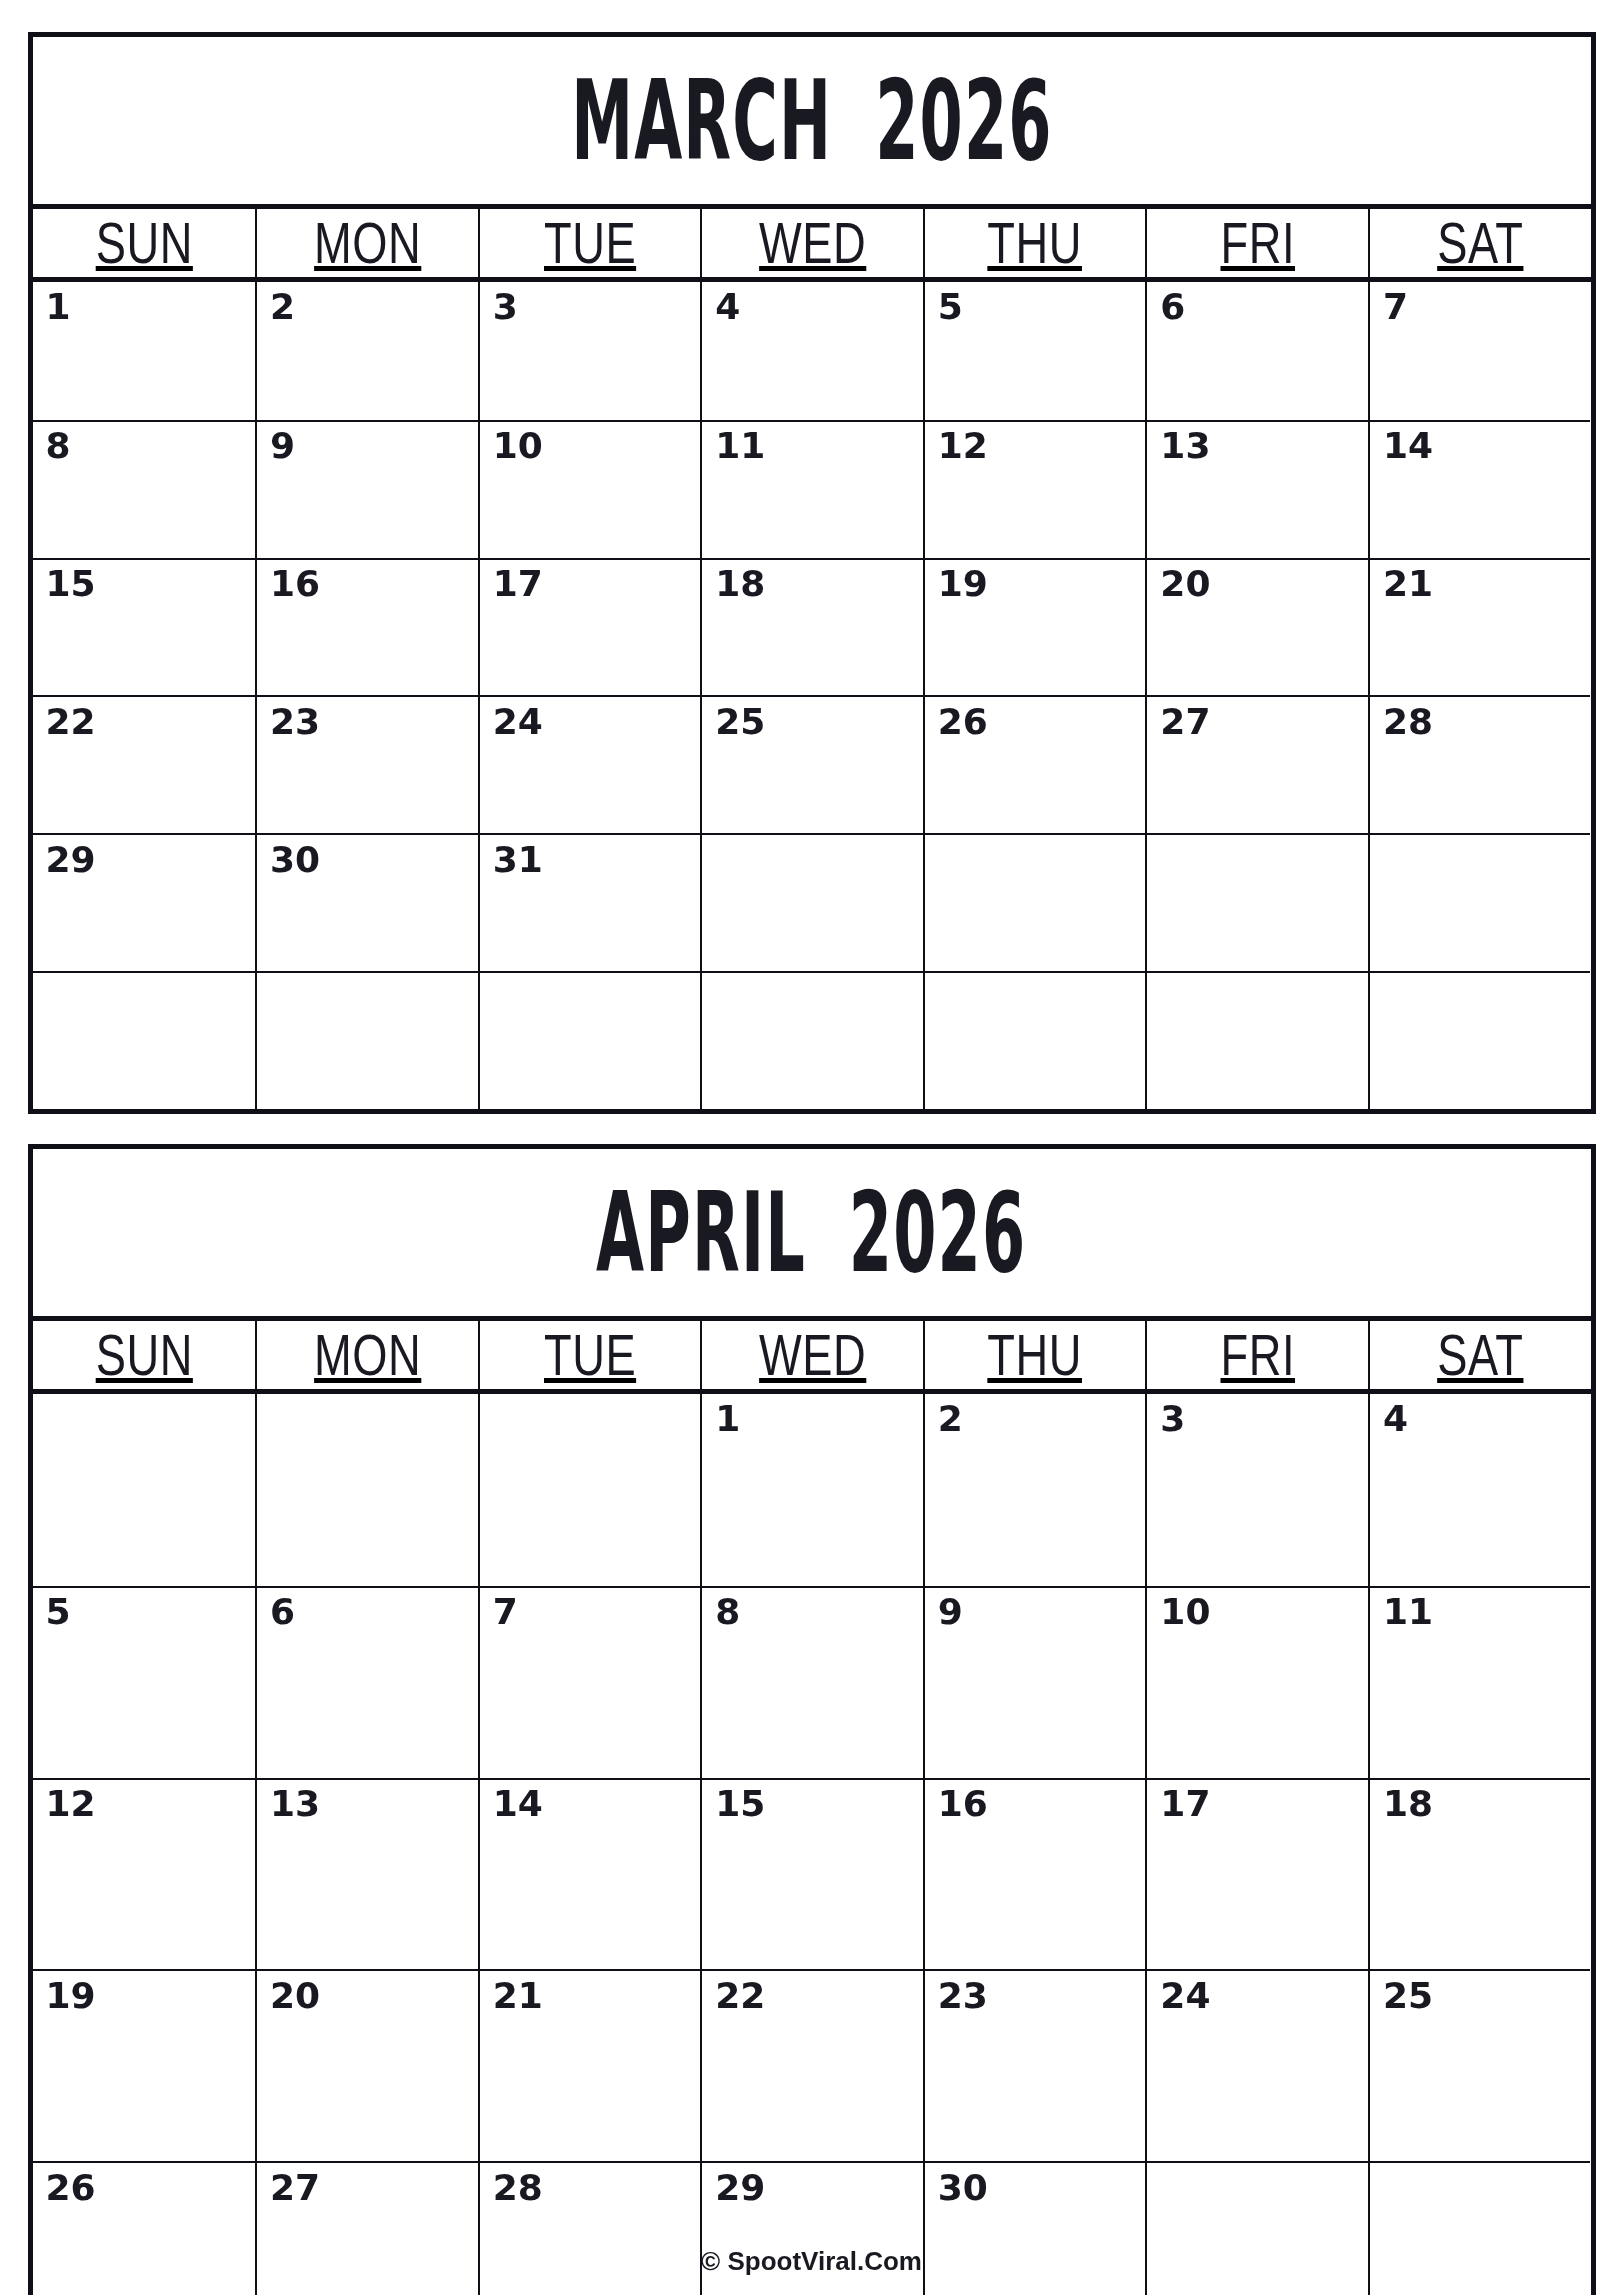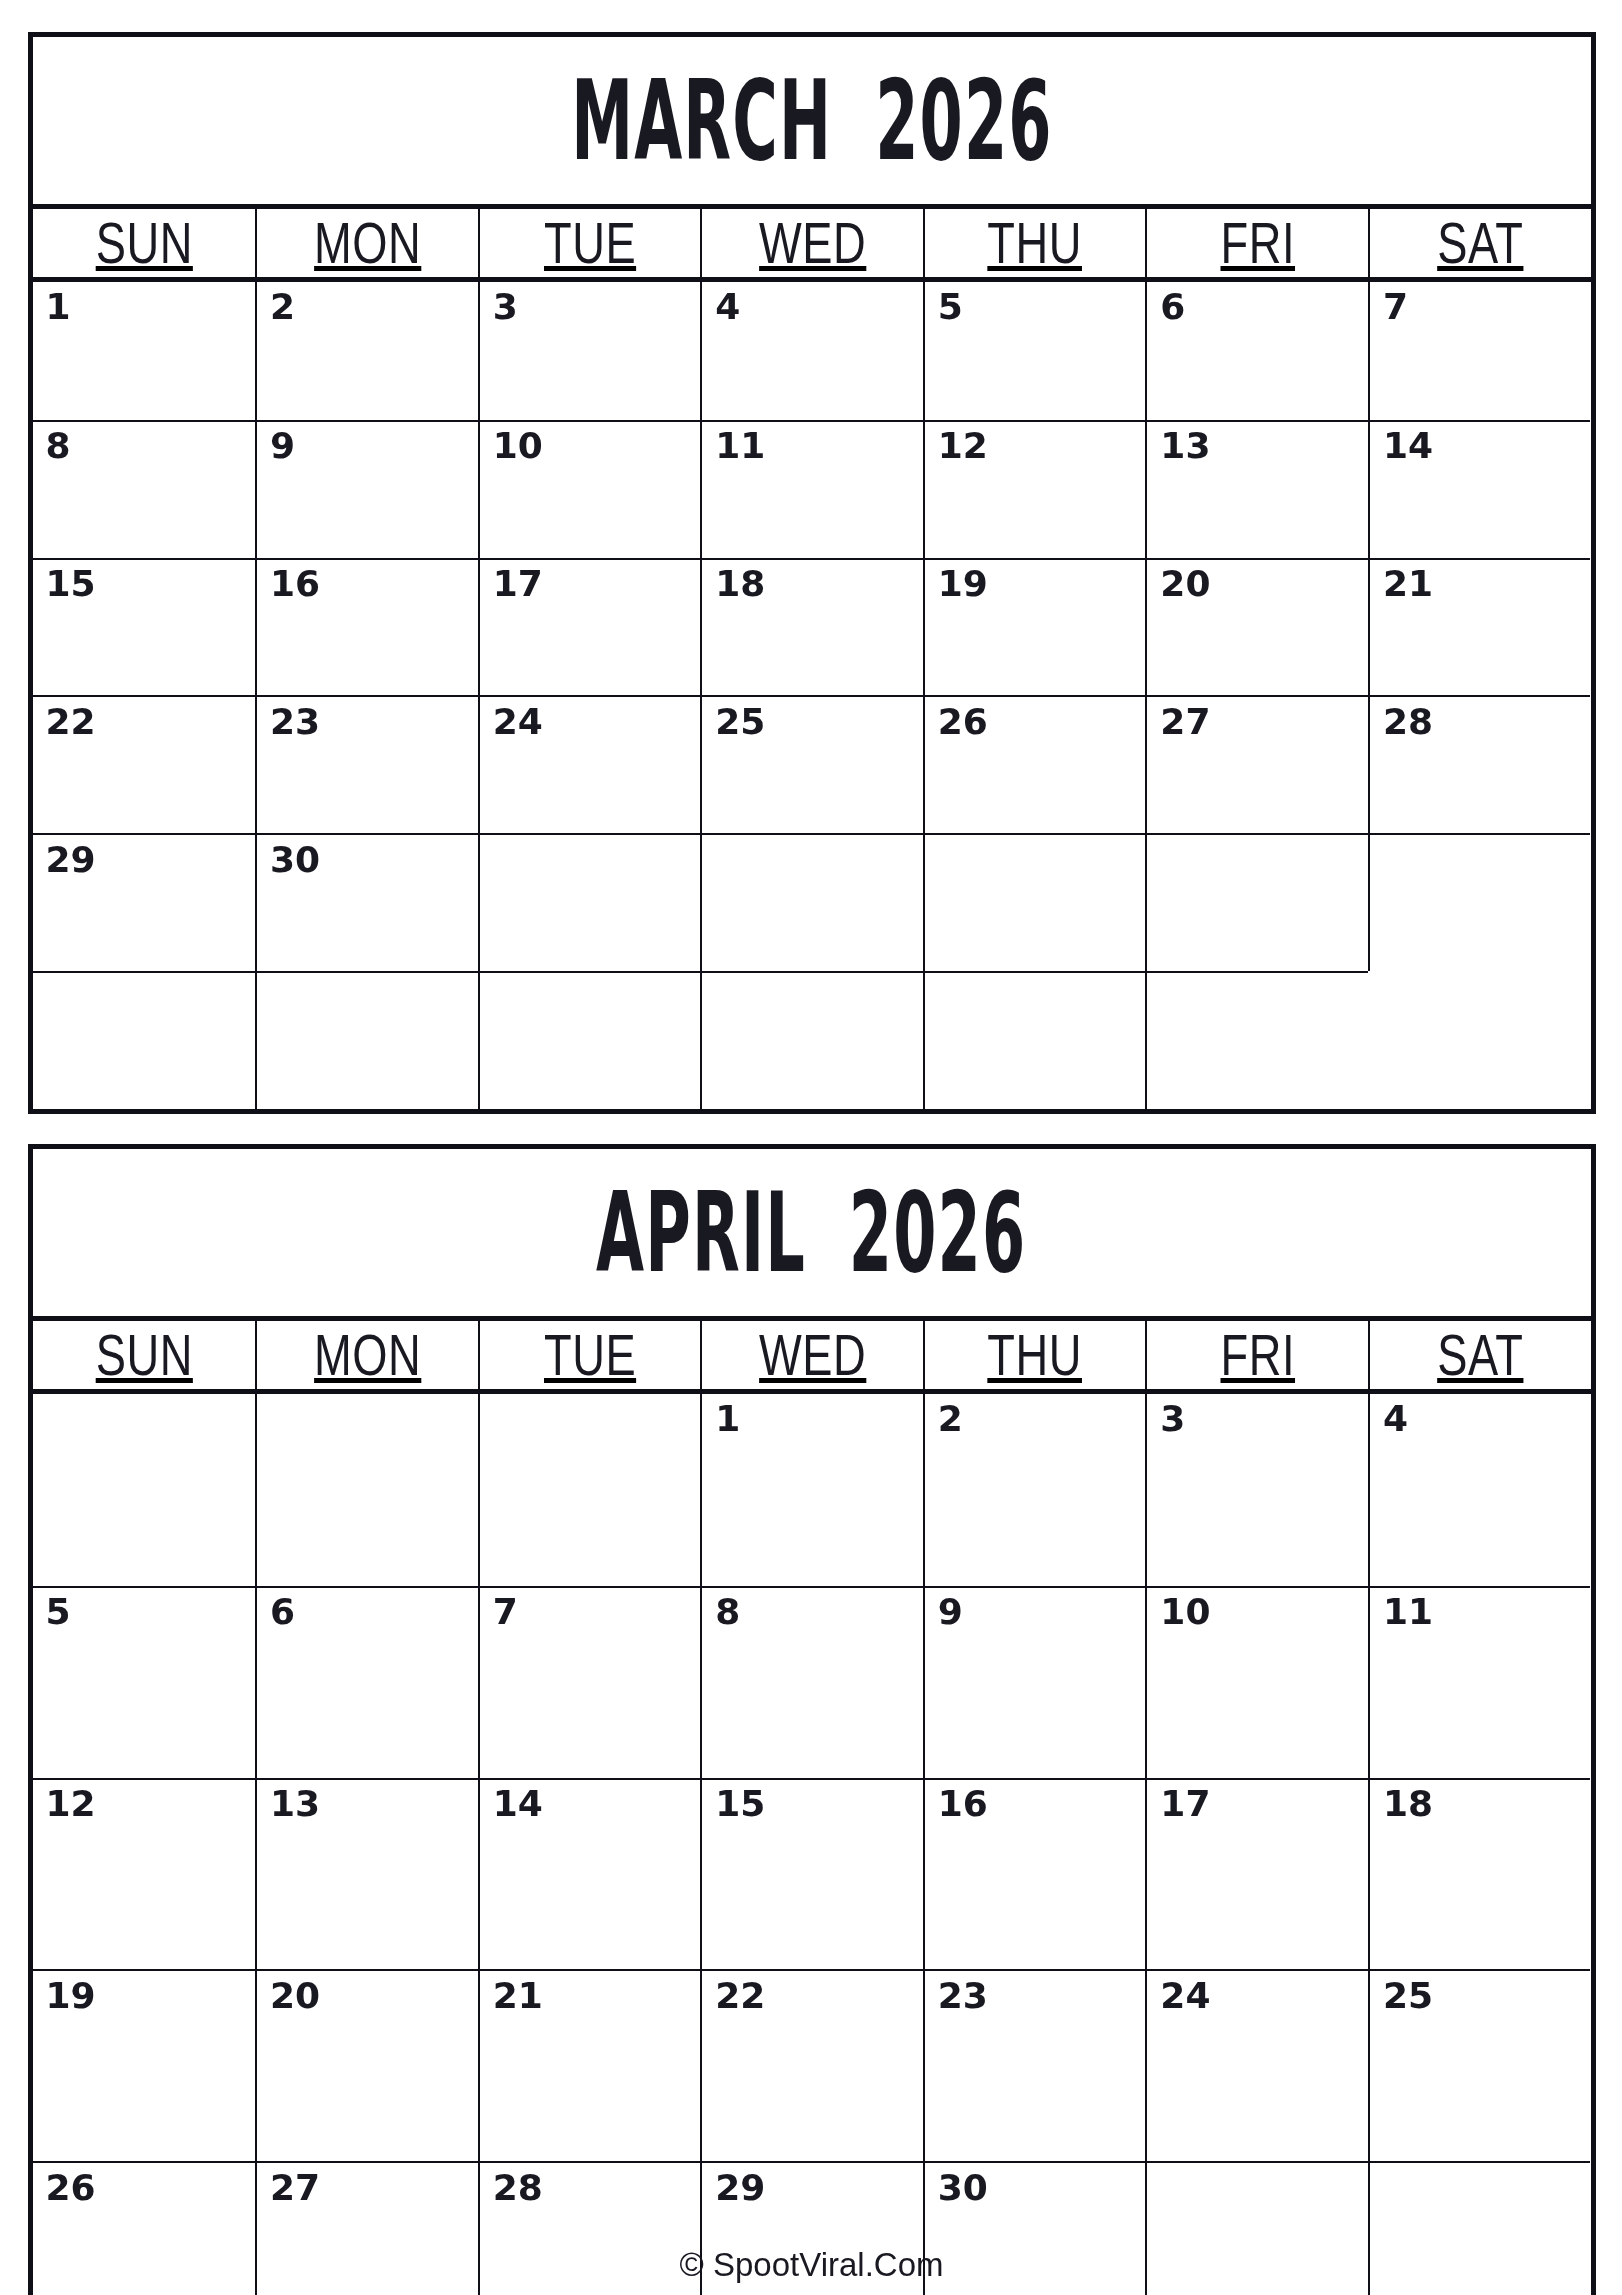--- a/index.html
+++ b/index.html
@@ -103,22 +103,22 @@
 
   .footer{
     position:absolute;
     left:0;
     top:2246px;
     width:100%;
     text-align:center;
   }
   .footer-text{
     font-family:"Liberation Sans", sans-serif;
-    font-weight:400;
-    font-size:33px;
+    font-weight:700;
+    font-size:26px;
     color:var(--text);
   }
 </style>
 </head>
 <body>
 
 <div class="page">
 
   <section class="calendar" id="cal-march">
     <div class="title-row">
@@ -231,20 +231,23 @@
         </div>
         <div class="cell">
           <span class="num">28</span>
         </div>
         <div class="cell">
           <span class="num">29</span>
         </div>
         <div class="cell">
           <span class="num">30</span>
         </div>
+        <div class="cell">
+          <span class="num">31</span>
+        </div>
         <div class="cell"></div>
         <div class="cell"></div>
         <div class="cell"></div>
         <div class="cell"></div>
         <div class="cell"></div>
         <div class="cell"></div>
         <div class="cell"></div>
         <div class="cell"></div>
         <div class="cell"></div>
         <div class="cell"></div>

